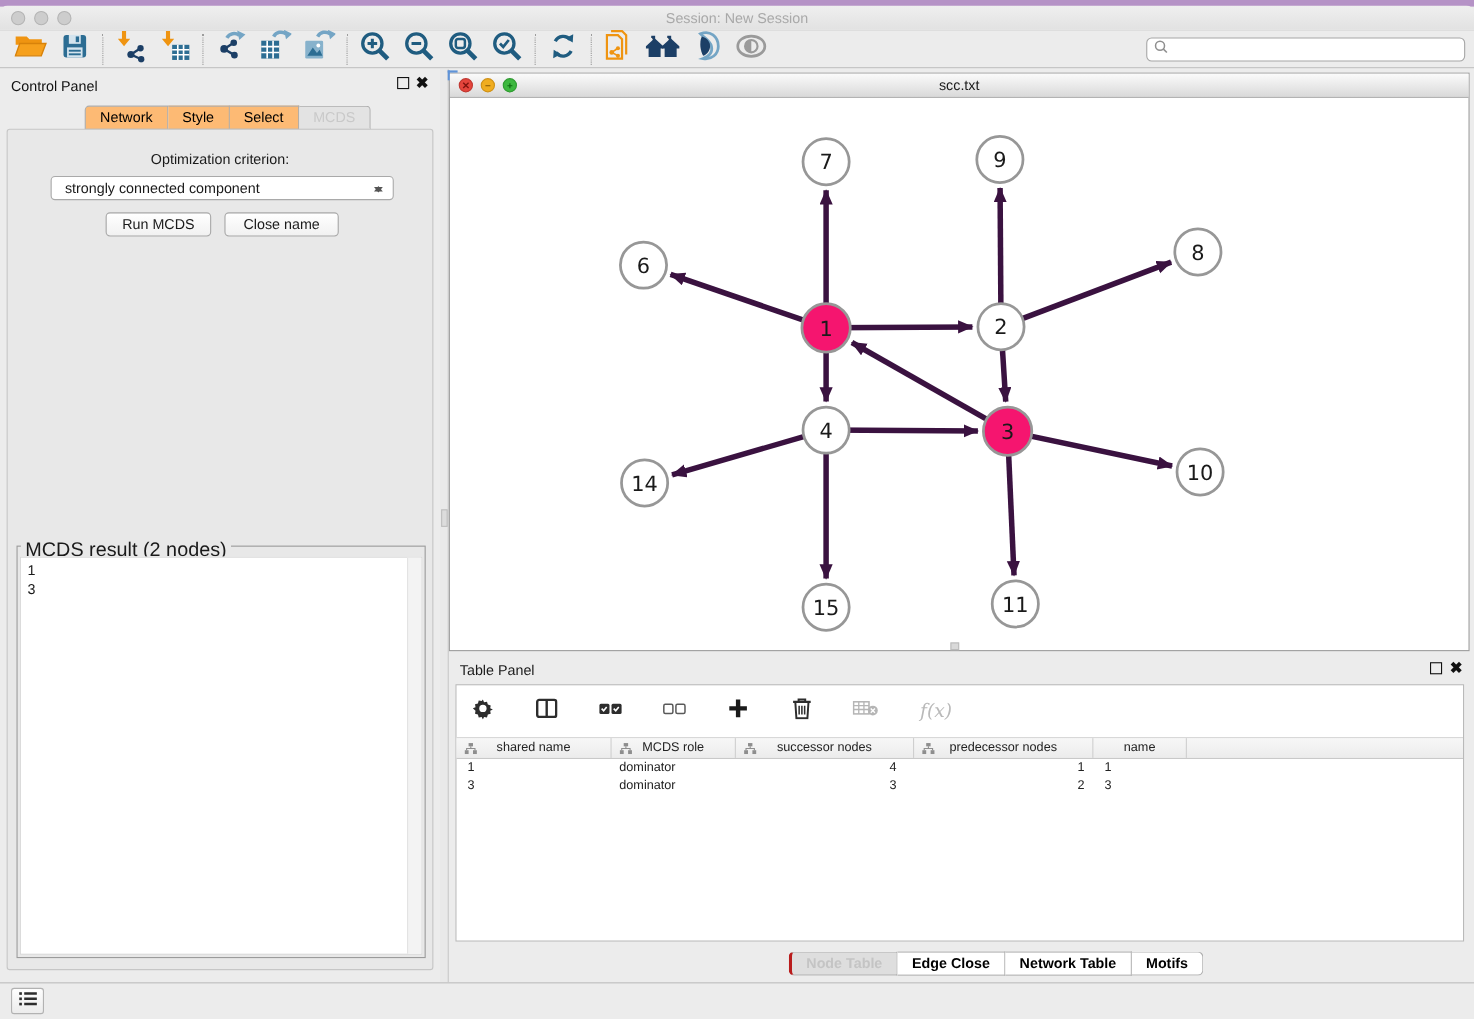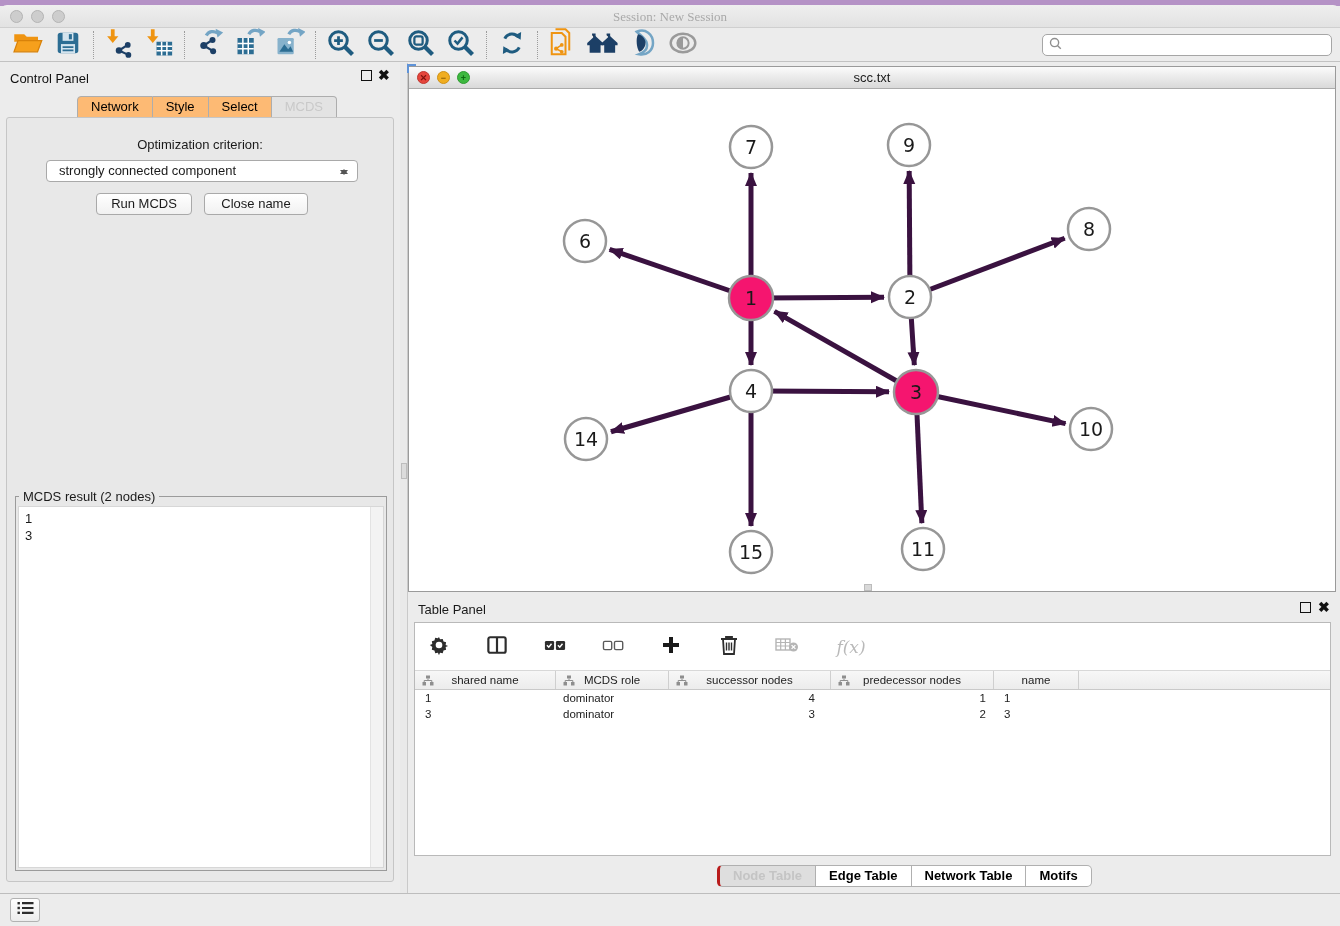--- a/index.html
+++ b/index.html
@@ -3,21 +3,21 @@
 <meta charset="utf-8">
 <style>
   * { margin:0; padding:0; box-sizing:border-box; }
   html,body { width:1340px; height:926px; }
   body { position:relative; background:#ececec; font-family:"Liberation Sans", sans-serif; overflow:hidden; color:#1a1a1a; }
 
   
   .desktop-strip { position:absolute; left:0; top:0; right:0; height:6px; background:#b592c6; }
   .titlebar { position:absolute; left:0; top:5px; right:0; height:23px; background:linear-gradient(#efefef,#e2e2e2); border-bottom:1px solid #cfcfcf; border-radius:7px 7px 0 0; }
   .tl-dot { position:absolute; top:5px; width:13px; height:13px; border-radius:50%; background:#cdcdcd; border:1px solid #b4b4b4; }
-  .titlebar-text { text-align:center; line-height:23px; font-size:13px; color:#a9a9a9;font-family:Liberation Serif, serif; }
+  .titlebar-text { text-align:center; line-height:23px; font-size:13px; color:#a9a9a9; }
 
   .toolbar { position:absolute; left:0; top:28px; right:0; height:34px; background:#ececec; border-bottom:1px solid #c2c2c2; display:flex; align-items:center; padding:0 8px; }
   .tb-btn { width:40px; height:30px; display:flex; align-items:center; justify-content:center; }
   .tb-sep { width:0; height:28px; border-left:1px dotted #9c9c9c; margin:0 5px; }
   .search-box { margin-left:auto; width:290px; height:22px; background:#fff; border:1px solid #a6a6a6; border-radius:5px; display:flex; align-items:center; padding:0 6px; gap:5px; }
   .search-box input { border:none; outline:none; flex:1; font-size:12px; font-family:"Liberation Sans",sans-serif; background:transparent; }
 
   
   .cp-header { position:absolute; left:0; top:64px; width:400px; height:28px; }
   .cp-title { position:absolute; left:10px; top:7px; font-size:13px; color:#111; }
@@ -34,21 +34,21 @@
   .opt-label { position:absolute; left:0; right:0; top:19px; text-align:center; font-size:13px; }
   .criterion-select { position:absolute; left:39px; top:42px; width:312px; height:22px; background:#fff; border:1px solid #a9a9a9; border-radius:4px; font-size:13px; line-height:20px; padding:0 24px 0 12px; }
   .sel-arrows { position:absolute; right:8px; top:3px; width:9px; height:16px; }
   .sel-arrows:before { content:""; position:absolute; top:1px; left:0; border:4.5px solid transparent; border-bottom:5px solid #555; }
   .sel-arrows:after { content:""; position:absolute; bottom:1px; left:0; border:4.5px solid transparent; border-top:5px solid #555; }
   .cp-btn { position:absolute; top:75px; height:22px; background:linear-gradient(#ffffff,#f1f1f1); border:1px solid #a9a9a9; border-radius:4px; font-size:13px; text-align:center; line-height:20px; }
   .btn-run { left:89px; width:96px; }
   .btn-close { left:197px; width:104px; }
 
   .mcds-fieldset { position:absolute; left:8px; top:378px; width:372px; height:375px; border:1px solid #9b9b9b; }
-  .mcds-legend { position:absolute; top:-8px; left:3px; background:#e8e8e8; padding:0 4px; font-size:13px; }
+  .mcds-legend { position:absolute; top:-8px; left:3px; background:#e8e8e8; padding:0 4px; font-size:18px; }
   .mcds-textarea { position:absolute; left:2px; right:2px; top:9px; bottom:2px; background:#fff; border:1px solid #d7d7d7; }
   .mcds-text { padding:3px 6px; font-size:13px; line-height:17px; white-space:pre; }
   .mcds-scroll { position:absolute; right:0; top:0; bottom:0; width:13px; background:#f3f3f3; border-left:1px solid #e3e3e3; }
 
   .splitter { position:absolute; left:400px; top:63px; width:8px; height:830px; background:#e9e9e9; border-right:1px solid #c9c9c9; }
   .splitter-grip { position:absolute; left:1px; top:400px; width:6px; height:16px; background:#dcdcdc; border:1px solid #bdbdbd; }
 
   
   .net-window { position:absolute; left:408px; top:66px; width:928px; height:526px; background:#fff; border:1px solid #9a9a9a; }
   .net-corner { position:absolute; left:-2px; top:-3px; width:9px; height:9px; border-left:2px solid #5f93d8; border-top:2px solid #5f93d8; }
@@ -489,21 +489,21 @@
     <div class="td w0 al">3</div>
     <div class="td w1 al2">dominator</div>
     <div class="td w2 ar">3</div>
     <div class="td w3 ar2">2</div>
     <div class="td w4 al">3</div>
   </div>
 </div>
 
 <div class="bottom-tabs">
   <div class="b-tab first disabled">Node Table</div>
-  <div class="b-tab">Edge Table</div>
+  <div class="b-tab">Edge Close</div>
   <div class="b-tab">Network Table</div>
   <div class="b-tab last">Motifs</div>
 </div>
 
 <div class="status-bar">
   <div class="console-btn">
       <span>
     <svg width="17" height="14" viewBox="0 0 17 14">
           <rect x="0.5" y="1" width="2.4" height="2.4" fill="#2d2d2d"></rect>
           <rect x="0.5" y="5.8" width="2.4" height="2.4" fill="#2d2d2d"></rect>

